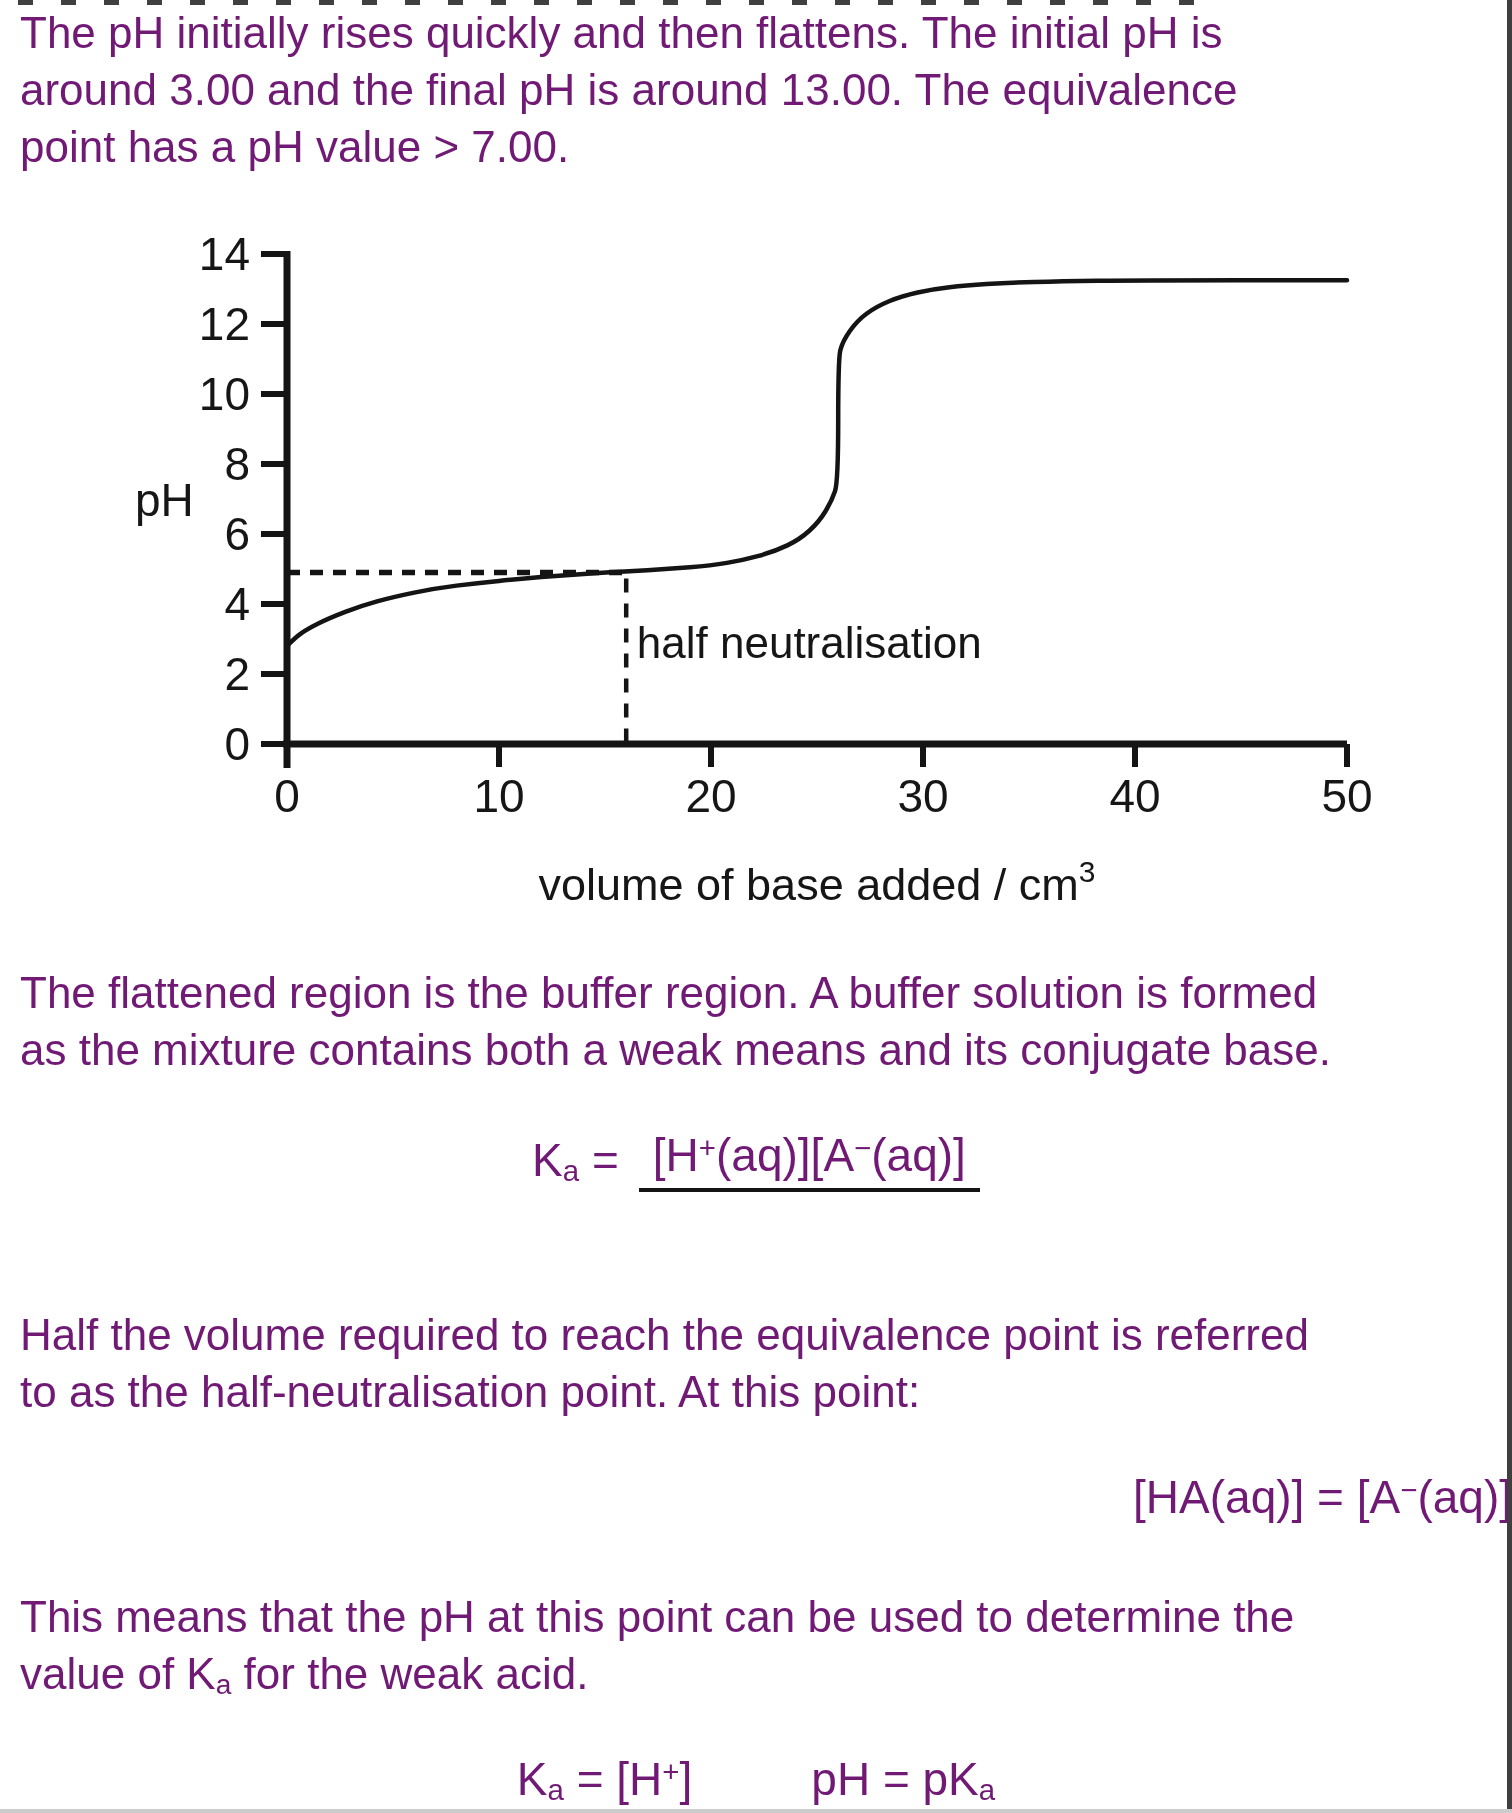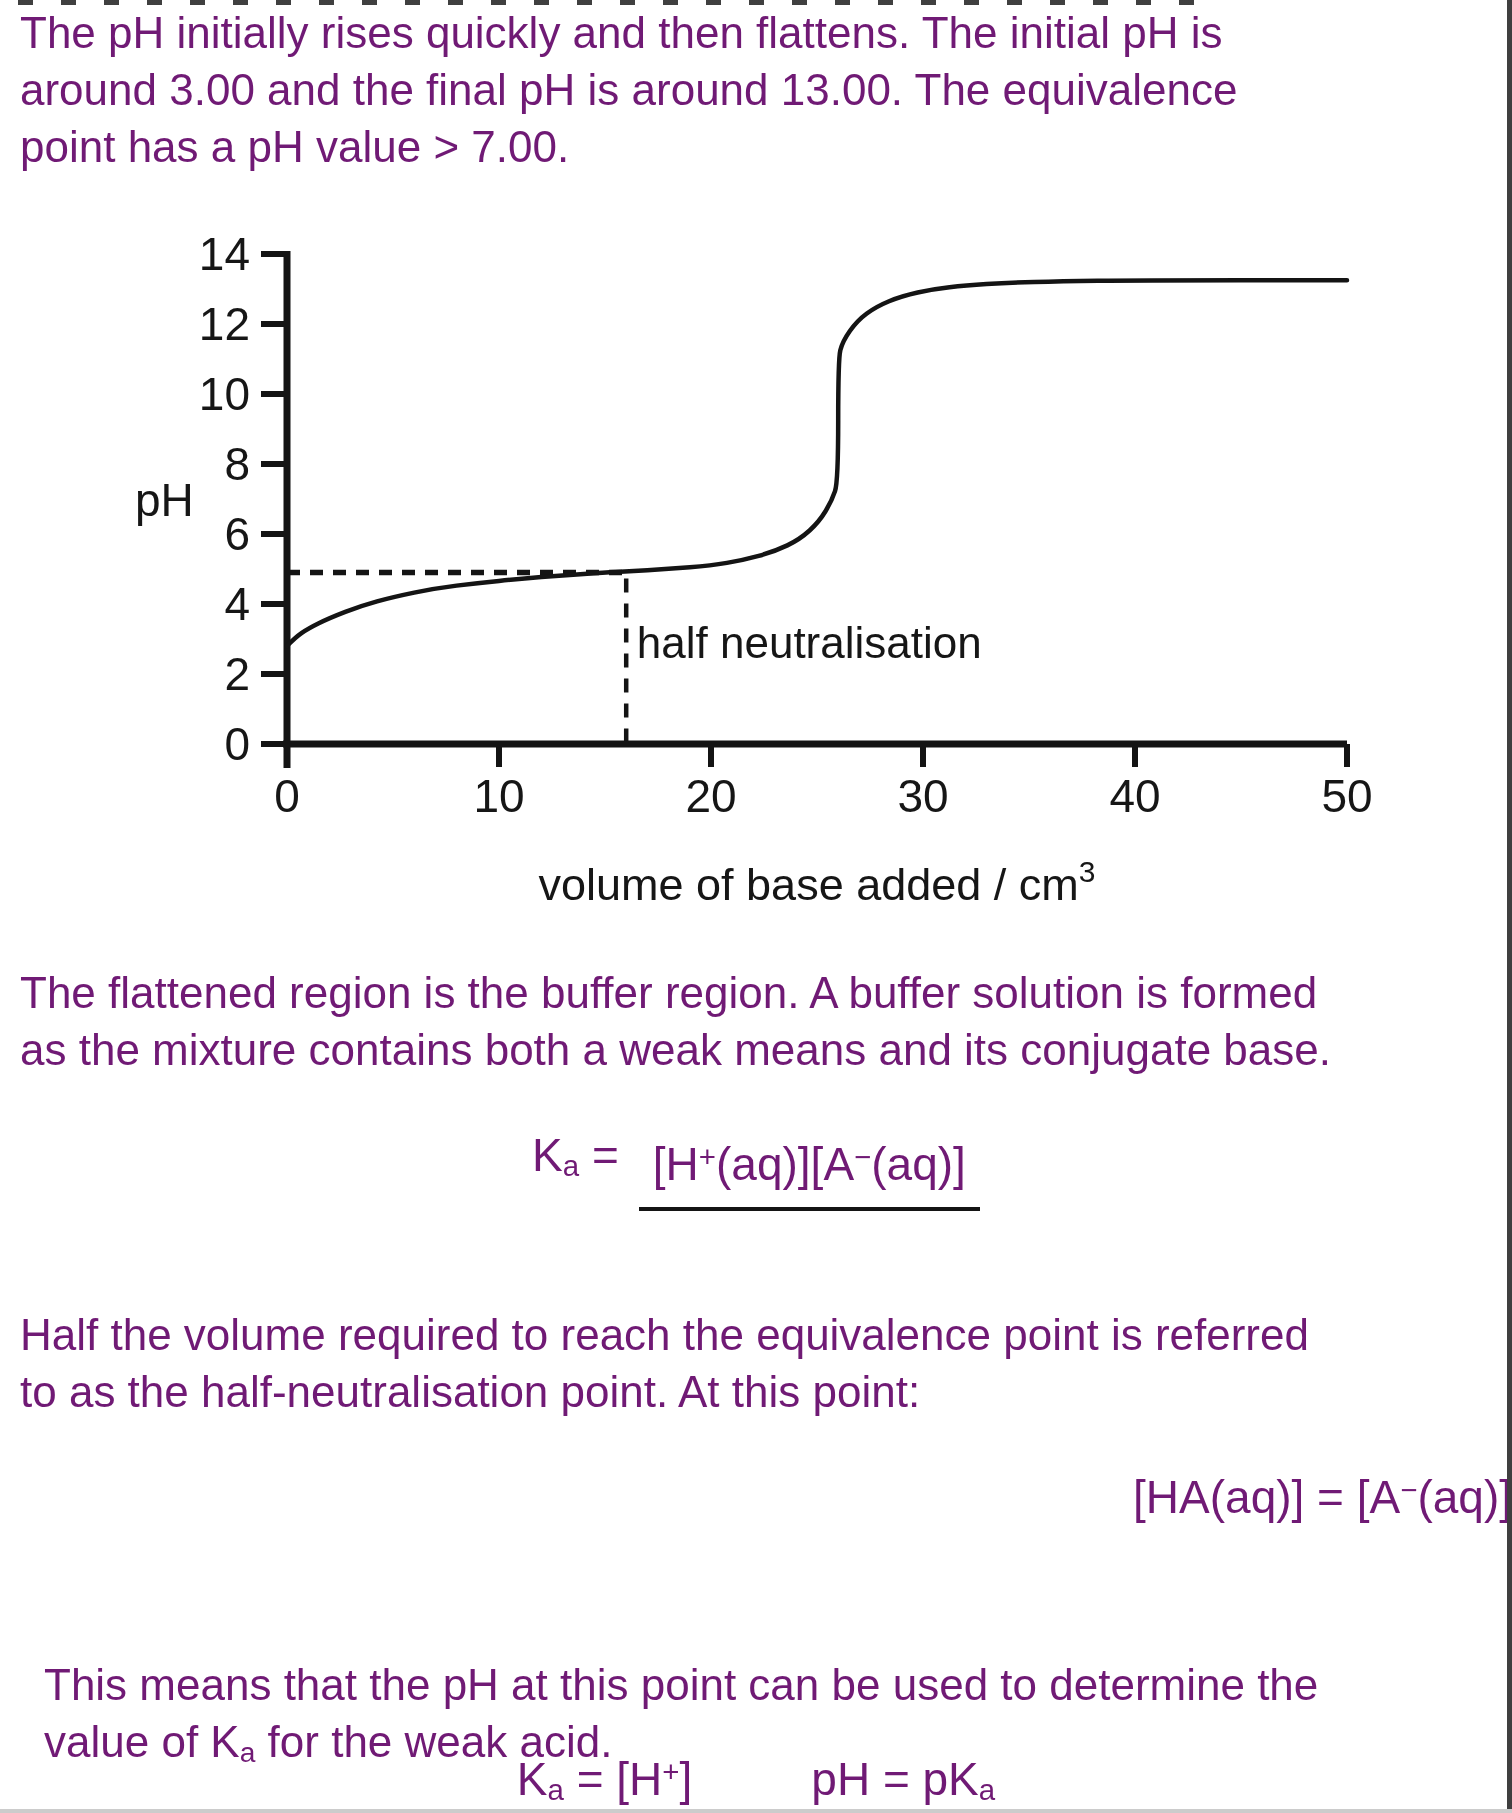--- a/index.html
+++ b/index.html
@@ -16,28 +16,27 @@
     font-size:44px;
     line-height:57px;
     white-space:nowrap;
     letter-spacing:0px;
   }
   .para div{white-space:nowrap;}
   sub{font-size:64%;vertical-align:-0.18em;line-height:0;}
   sup{font-size:64%;vertical-align:0.45em;line-height:0;}
   .formula-row{
     position:absolute;left:0;width:100%;
-    display:flex;justify-content:center;
+    display:flex;justify-content:center;align-items:center;
     font-size:46px;
   }
   .frac{display:inline-block;text-align:center;margin-left:20px;}
   .frac .num{
-    padding:0 14px 16px 14px;
+    padding:0 14px 6px 14px;
     border-bottom:4px solid #141414;
-    margin-top:9px;
   }
   .frac .den{padding-top:6px;}
   .eq-center{
     position:absolute;left:0;width:100%;
     text-align:right;font-size:46px;
   }
   .bottom-pair{
     position:absolute;left:0;width:100%;
     display:flex;justify-content:center;gap:119px;
     font-size:46px;
@@ -127,21 +126,21 @@
     </span>
   </div>
 
   <div class="para" style="left:20px;top:1306px;">
     <div>Half the volume required to reach the equivalence point is referred</div>
     <div>to as the half-neutralisation point. At this point:</div>
   </div>
 
   <div class="eq-center" style="top:1470px;">[HA(aq)] = [A<sup>−</sup>(aq)]</div>
 
-  <div class="para" style="left:20px;top:1656px;margin-left:24px;">
+  <div class="para" style="left:20px;top:1588px;">
     <div>This means that the pH at this point can be used to determine the</div>
     <div>value of K<sub>a</sub> for the weak acid.</div>
   </div>
 
   <div class="bottom-pair" style="top:1752px;">
     <span>K<sub>a</sub> = [H<sup>+</sup>]</span>
     <span>pH = pK<sub>a</sub></span>
   </div>
 
   <div class="right-border"></div>

